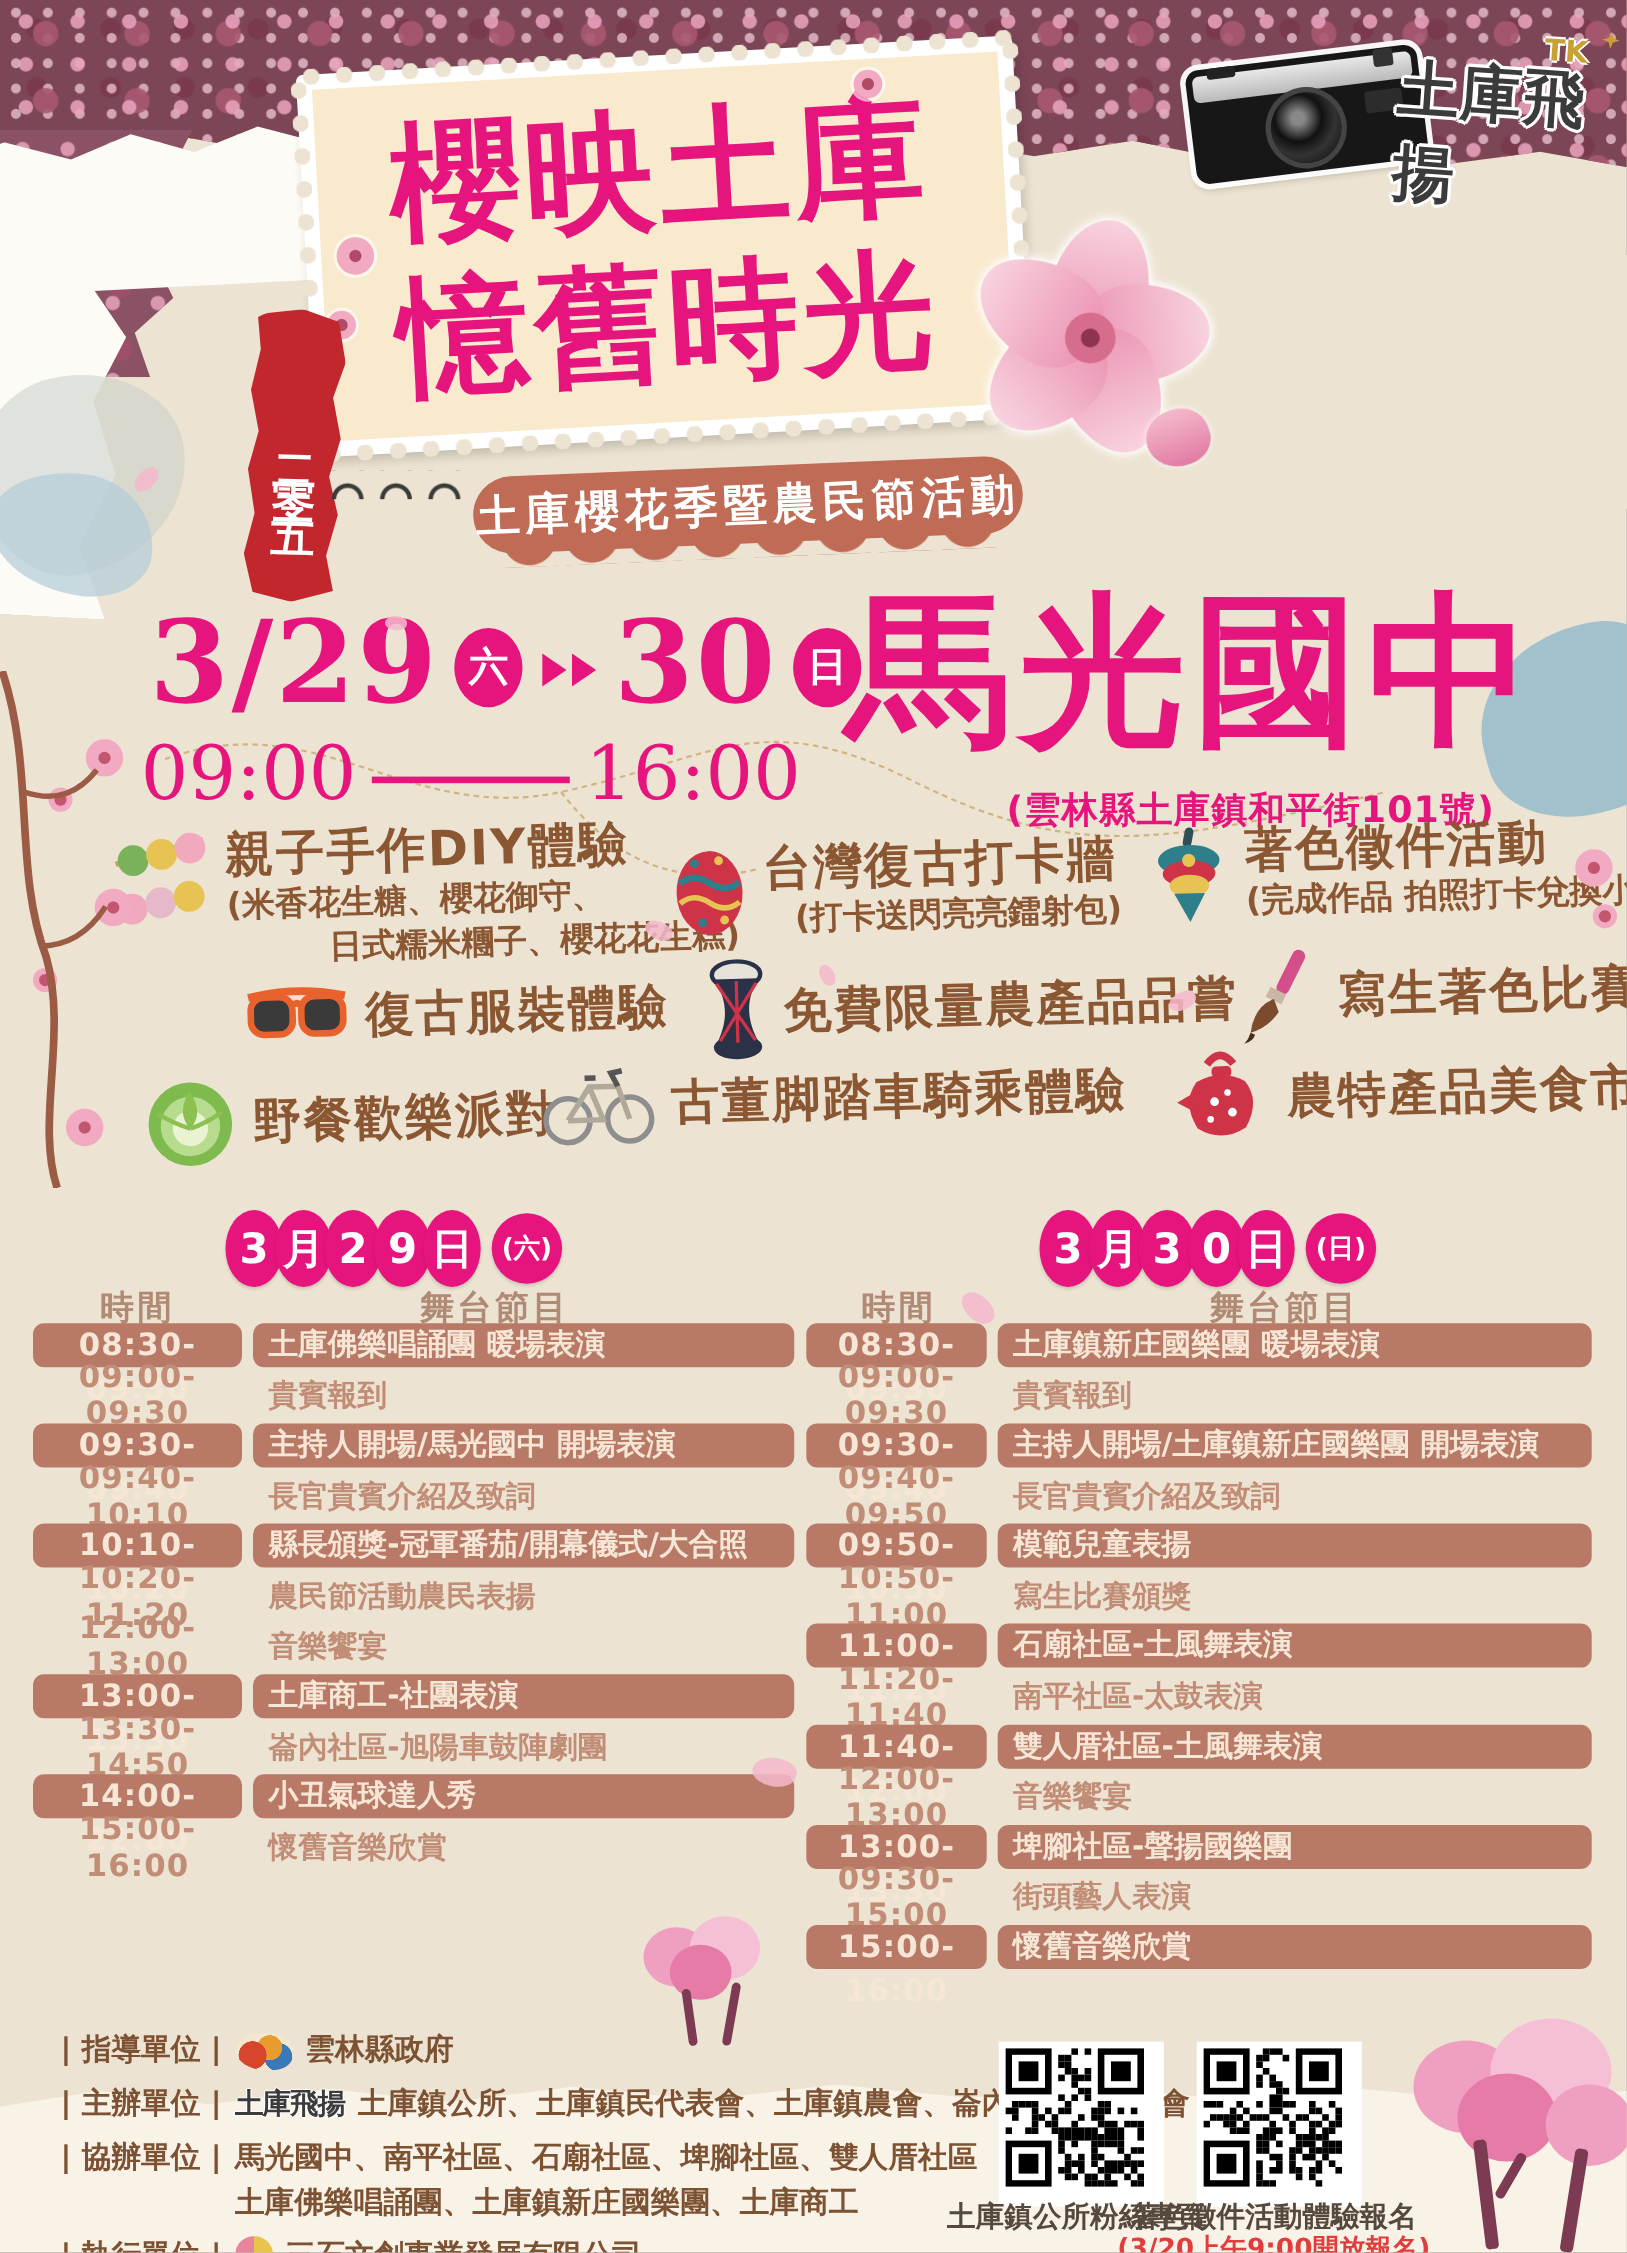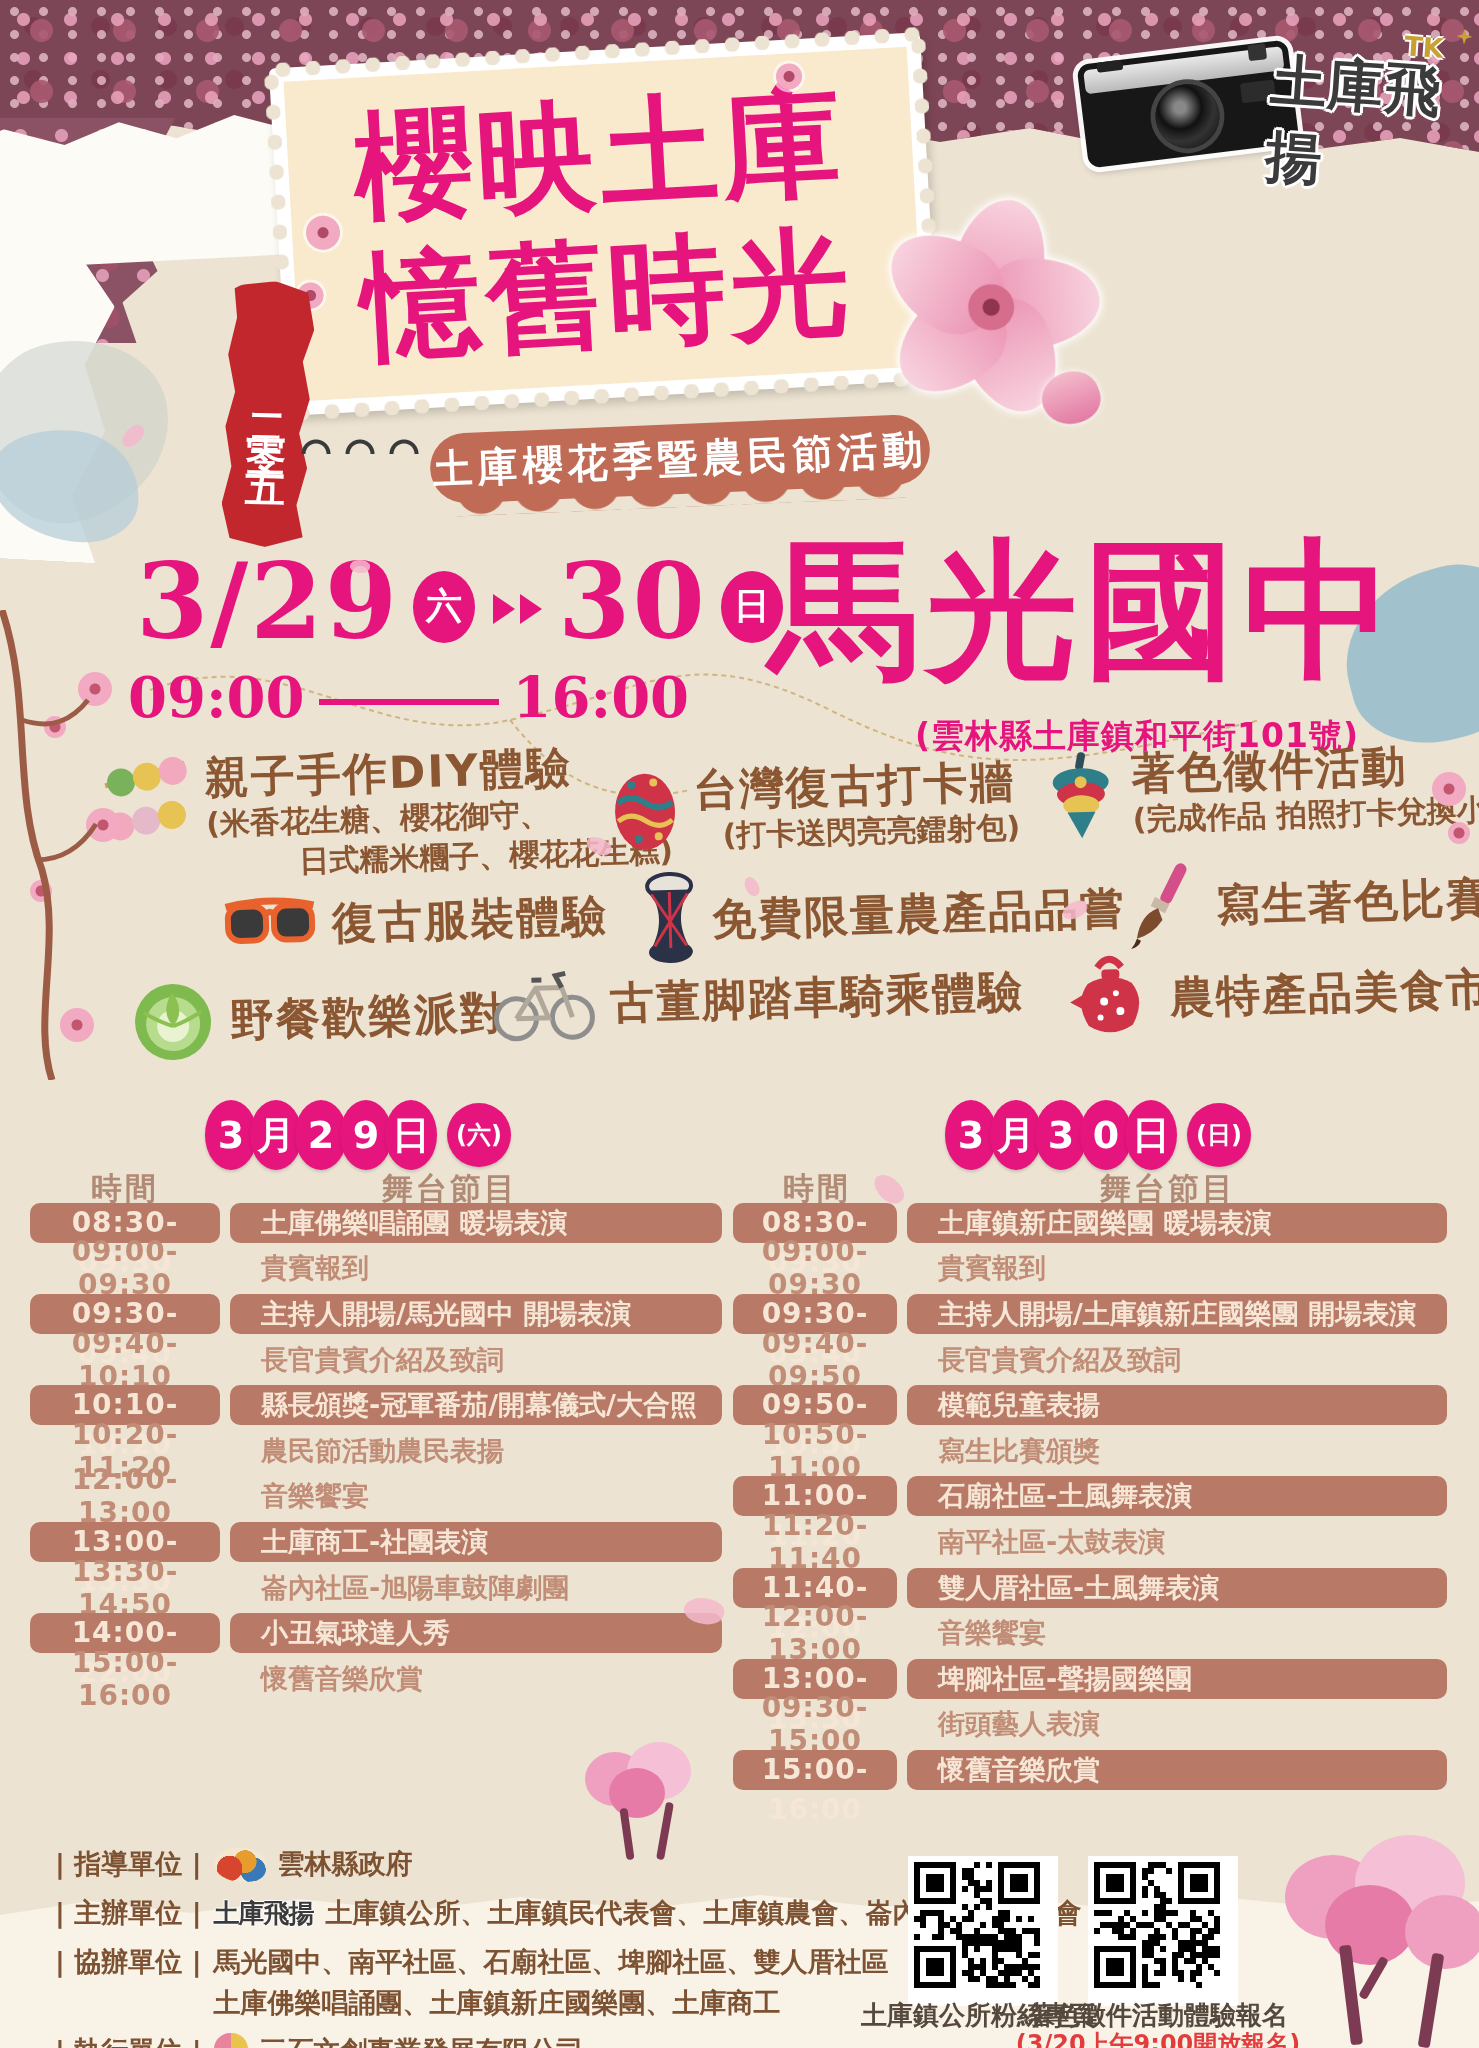--- a/index.html
+++ b/index.html
@@ -88,21 +88,21 @@
     background:radial-gradient(circle,#8e3350 0 8px,#d66d8d 9px 100%);}
   .flower-bud{position:absolute;left:1042px;top:372px;width:58px;height:52px;border-radius:50% 50% 45% 55%;
     background:linear-gradient(#f4bacb,#e27ba4);filter:drop-shadow(0 0 3px rgba(255,255,255,.9));transform:rotate(-20deg);}
   .date-line{position:absolute;left:136px;top:540px;display:flex;align-items:center;color:#e6157d;}
   .dnum{font-family:"DejaVu Serif","DejaVu Sans",serif;font-size:104px;font-weight:800;letter-spacing:2px;}
   .dbadge{width:62px;height:72px;background:#e6157d;border-radius:50%;color:#fff;font-size:36px;font-weight:800;
     display:flex;align-items:center;justify-content:center;margin:10px 12px 0 14px;}
   .arrows{display:flex;gap:5px;margin:14px 16px 0 6px;}
   .arrows i{width:0;height:0;border-top:15px solid transparent;border-bottom:15px solid transparent;border-left:22px solid #e6157d;}
   .time-line{position:absolute;left:128px;top:664px;display:flex;align-items:center;color:#e6157d;}
-  .tnum{font-family:"DejaVu Serif","DejaVu Sans",serif;font-size:56px;font-weight:700;}
+  .tnum{font-family:"DejaVu Serif","DejaVu Sans",serif;font-size:68px;font-weight:400;}
   .tdash{width:180px;height:6px;background:#e6157d;margin:10px 14px 0 14px;}
   .venue{position:absolute;left:745px;top:512px;width:680px;text-align:center;color:#e6157d;
     font-size:150px;font-weight:900;letter-spacing:8px;font-family:"DejaVu Serif","DejaVu Sans",serif;white-space:nowrap;}
   .address{position:absolute;left:915px;top:714px;color:#e6157d;font-size:33px;font-weight:800;letter-spacing:1px;}
   .gold-squiggle{position:absolute;left:130px;top:600px;pointer-events:none;}
 
   
   .act{position:absolute;display:flex;align-items:flex-start;gap:14px;color:#8a5732;transform:rotate(-1.6deg);}
   .act-icon{flex:0 0 auto;}
   .act-label{display:block;font-size:44px;font-weight:800;letter-spacing:2px;white-space:nowrap;line-height:1.15;}
@@ -115,21 +115,21 @@
     display:flex;align-items:center;justify-content:center;margin-left:-7px;box-shadow:0 2px 3px rgba(0,0,0,.15);}
   .dweek{width:64px;height:64px;background:#e6157d;border-radius:50%;color:#fff;font-size:24px;font-weight:800;
     display:flex;align-items:center;justify-content:center;margin-left:10px;box-shadow:0 2px 3px rgba(0,0,0,.15);}
   .col-label{position:absolute;font-size:31px;font-weight:700;color:#b08a74;letter-spacing:3px;text-align:center;}
   .sched{position:absolute;top:1200px;}
   .sched-left{left:30px;width:692px;}
   .sched-right{left:733px;width:714px;}
   .srow{display:flex;align-items:center;height:45.6px;color:#c18d77;}
   .tcell{flex:0 0 190px;text-align:center;font-size:28px;font-weight:700;letter-spacing:1px;}
   .sched-right .tcell{flex-basis:164px;}
-  .pcell{flex:1;margin-left:10px;padding-left:31px;font-size:27px;font-weight:700;white-space:nowrap;overflow:hidden;}
+  .pcell{flex:1;margin-left:10px;padding-left:14px;font-size:27px;font-weight:700;white-space:nowrap;overflow:hidden;}
   .srow.f .tcell,.srow.f .pcell{background:#b87a66;color:#f6e6d6;border-radius:10px;height:40px;line-height:40px;}
 
   
   .credits{position:absolute;left:55px;top:1846px;color:#7d5233;z-index:3;}
   .credit-row{display:flex;align-items:flex-start;margin-bottom:13px;font-size:27px;font-weight:700;line-height:1.3;}
   .credit-label{white-space:nowrap;flex:0 0 auto;}
   .credit-label::before{content:"| ";}
   .credit-label::after{content:" |";}
   .credit-text{margin-left:12px;}
   .mini-logo{display:inline-block;flex:0 0 auto;margin-left:12px;}

